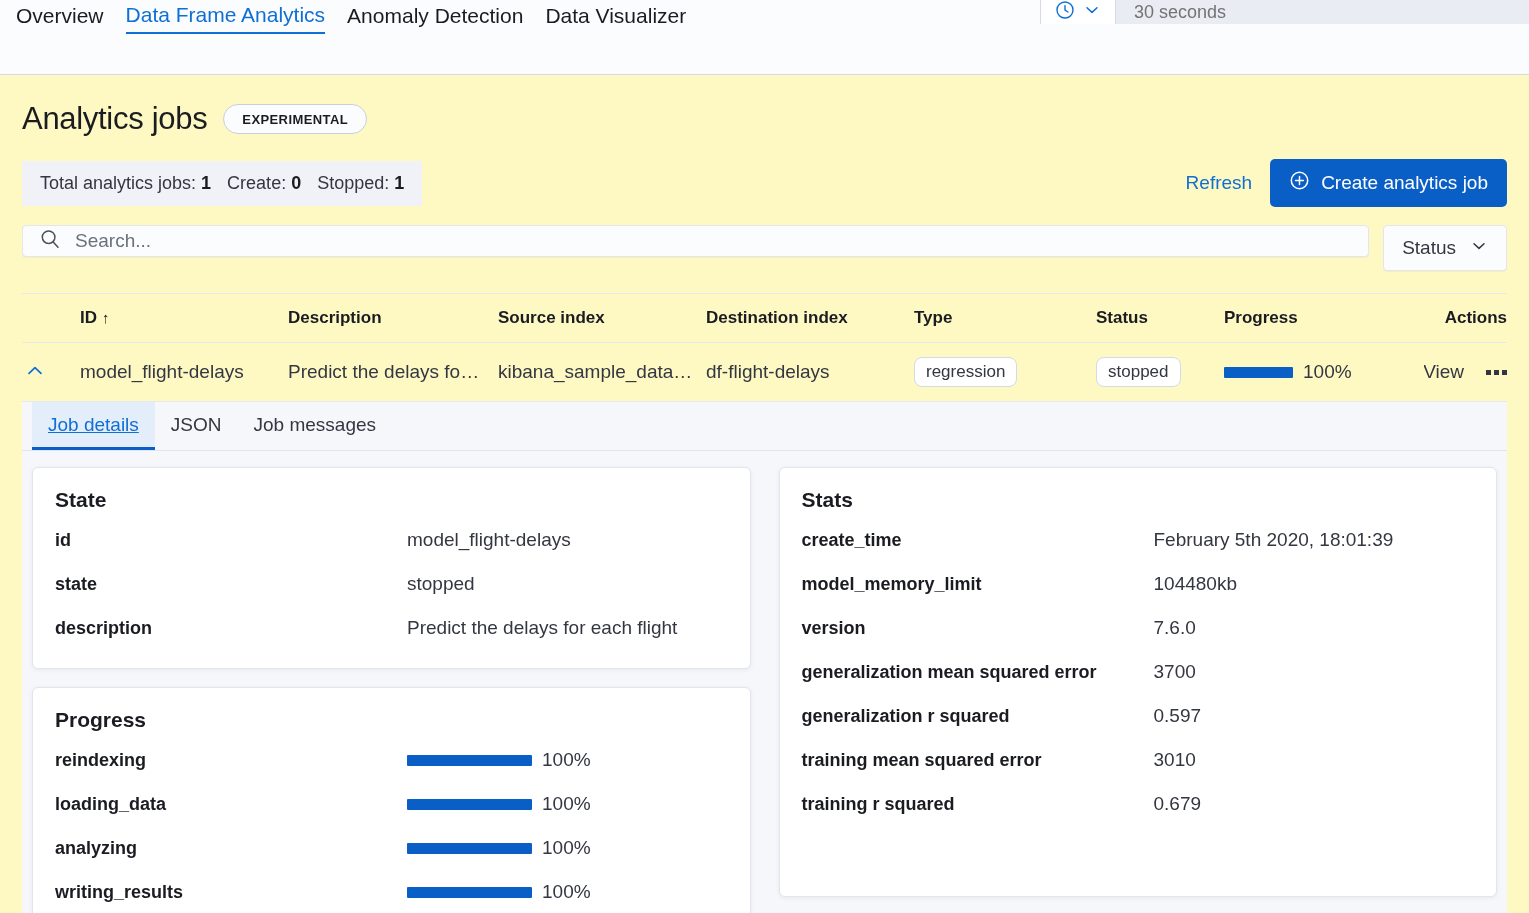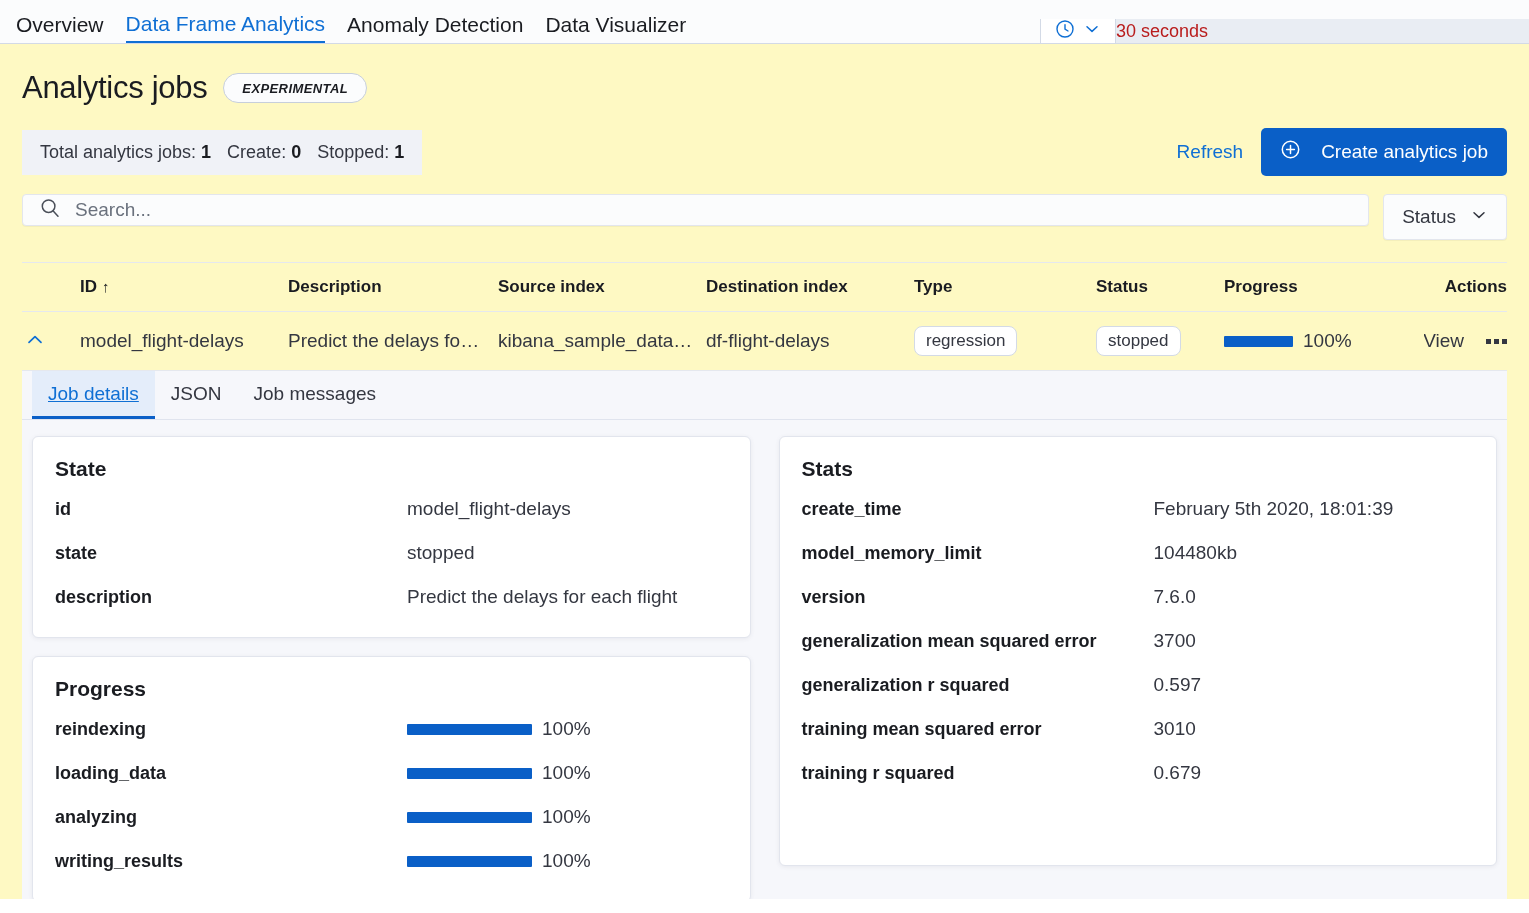--- a/index.html
+++ b/index.html
@@ -6,22 +6,22 @@
   html, body {
     width: 1529px; height: 913px;
     background: #ffffff;
     font-family: "Liberation Sans", sans-serif;
     color: #343741;
     overflow: hidden;
   }
 
   
   .topbar {
-    display: flex; align-items: flex-end;
-    height: 44px;
+    display: flex; align-items: flex-start;
+    height: 75px;
     border-bottom: 1px solid #d3dae6;
     background: #fbfcfd;
   }
   .nav-tabs {
     display: flex; align-items: center; gap: 22px;
     padding-left: 16px;
     flex: 1 1 auto;
   }
   .nav-tab {
     font-size: 21px;
@@ -47,22 +47,23 @@
     display: flex; align-items: center; gap: 8px;
     padding: 0 14px;
     background: #ffffff;
     border-right: 1px solid #d3dae6;
     cursor: pointer;
   }
   .tp-clock { display:block; }
   .tp-chev { display:block; }
   .tp-value {
     display: flex; align-items: center;
+    padding-left: 18px;
     font-size: 18px;
-    color: #b91c1c;
+    color: #737373;
   }
 
   
   .page {
     padding: 0 0 0 0;
     background: #fef9c3;
     height: calc(913px - 58px);
     overflow: hidden;
   }
 
@@ -78,21 +79,20 @@
   }
   .badge-exp {
     display: inline-flex; align-items: center;
     height: 30px; padding: 6px 18px;
     border: 1px solid #c7cfdb;
     border-radius: 15px;
     font-size: 13px; font-weight: 700;
     letter-spacing: 0.4px;
     color: #1a1c21;
     background: #fbfcfd;
-    font-style: italic;
   }
 
   .stats-row {
     display: flex; align-items: center; justify-content: space-between;
     padding: 22px 22px 0 22px;
   }
   .jobstats {
     display: flex; align-items: center; gap: 16px;
     background: #f0f2f7;
     padding: 12px 18px;
@@ -100,21 +100,21 @@
     color: #343741;
   }
   .jobstats b { font-weight: 700; color: #1a1c21; }
 
   .actions-right { display: flex; align-items: center; gap: 18px; }
   .link-btn {
     font-size: 19px; color: #0f6fd4; cursor: pointer;
     background: none; border: none; font-family: inherit;
   }
   .primary-btn {
-    display: inline-flex; align-items: center; gap: 20px;
+    display: inline-flex; align-items: center; gap: 11px;
     background: #0a5fc7; color: #ffffff;
     border: none; border-radius: 5px;
     padding: 11px 19px;
     font-size: 19px; font-family: inherit;
     cursor: pointer;
   }
 
   .search-row {
     display: flex; align-items: stretch; gap: 14px;
     padding: 18px 22px 0 22px;

